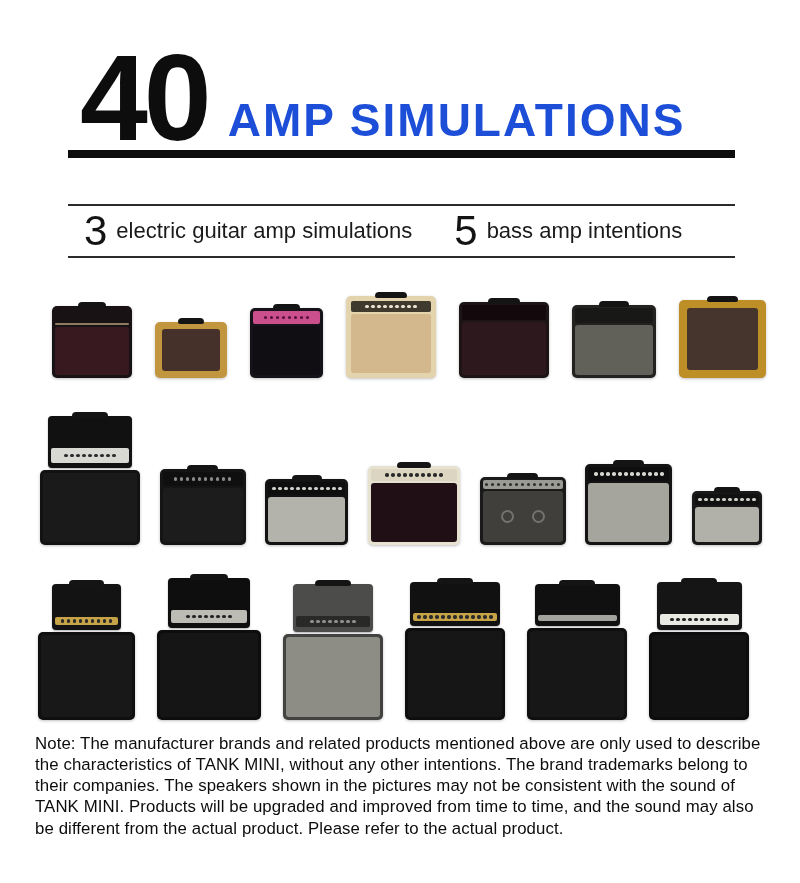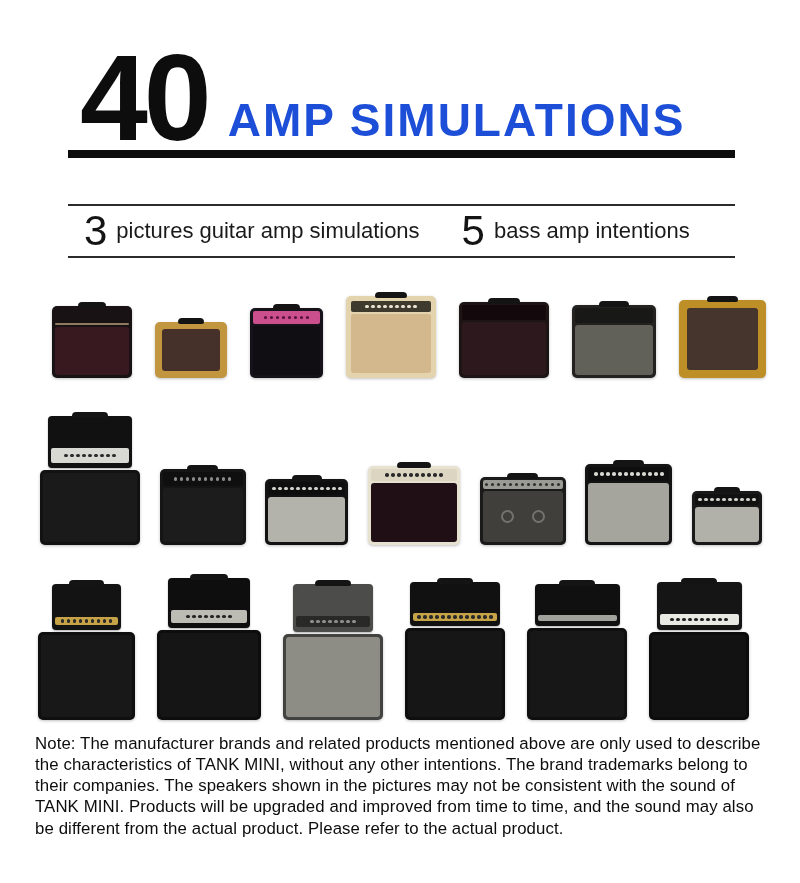--- a/index.html
+++ b/index.html
@@ -63,21 +63,21 @@
     <div class="header-text">
       <span class="big-number">40</span>
       <span class="header-title">AMP SIMULATIONS</span>
     </div>
     <div class="header-underline" style="background: rgb(13, 13, 13);"></div>
   </div>
 
   <div class="subtitle">
     <div class="sub-group g1">
       <span class="sub-num">3</span>
-      <span class="sub-label">pictures guitar amp simulations</span>
+      <span class="sub-label">electric guitar amp simulations</span>
     </div>
     <div class="sub-group g2">
       <span class="sub-num">5</span>
       <span class="sub-label">bass amp intentions</span>
     </div>
   </div>
 
   <div class="amp-row" id="row1">
       <div class="amp" style="width: 80px; height: 76px;">
         <div class="amp-handle"></div>

